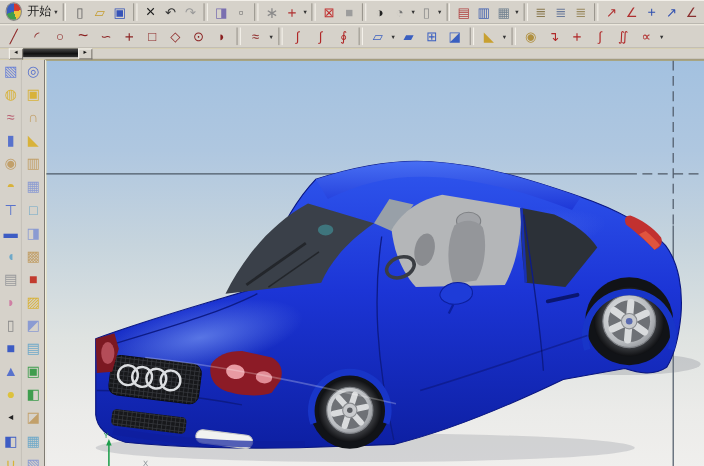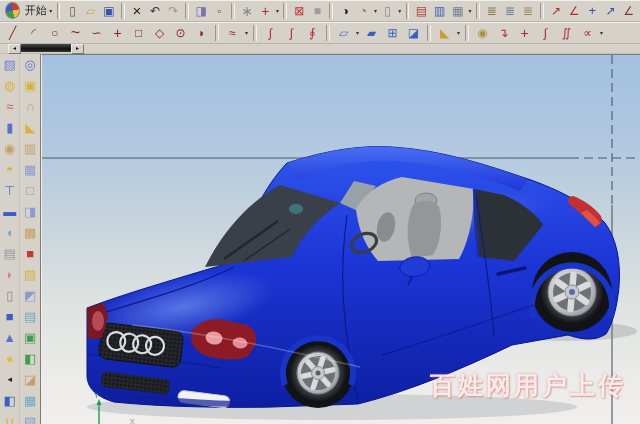--- a/index.html
+++ b/index.html
@@ -277,16 +277,15 @@
         </g>
 
         <g>
           <line x1="57" y1="348" x2="57" y2="372" stroke="#1d9e4b" stroke-width="1.4"></line>
           <polygon points="57,344 54.5,350 59.5,350" fill="#1d9e4b"></polygon>
           <text id="axisY" x="52" y="343" font-size="7" fill="#1d9e4b">Y</text>
           <text id="axisX" x="88" y="369" font-size="7" fill="#8a9097">X</text>
         </g>
       </svg>
 
-      <div class="watermark">百姓网用户上传</div>
     </div>
   </div>
 </div>
 
 </body></html>

